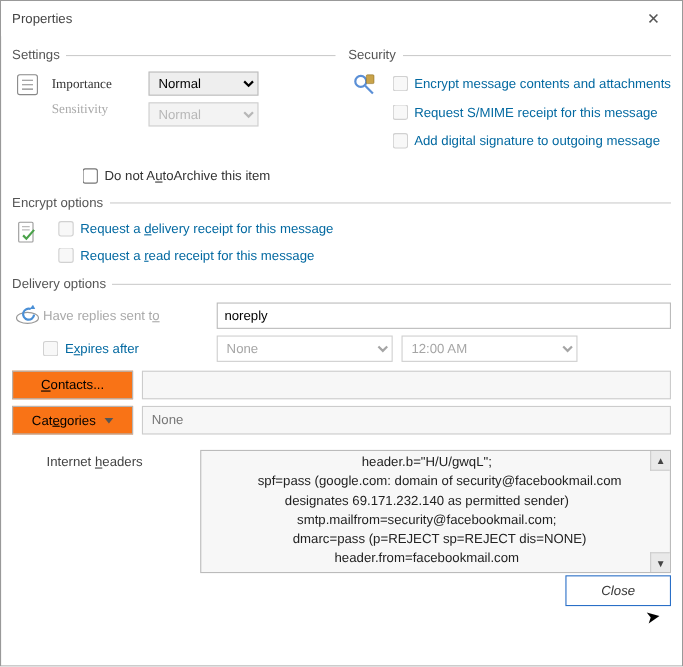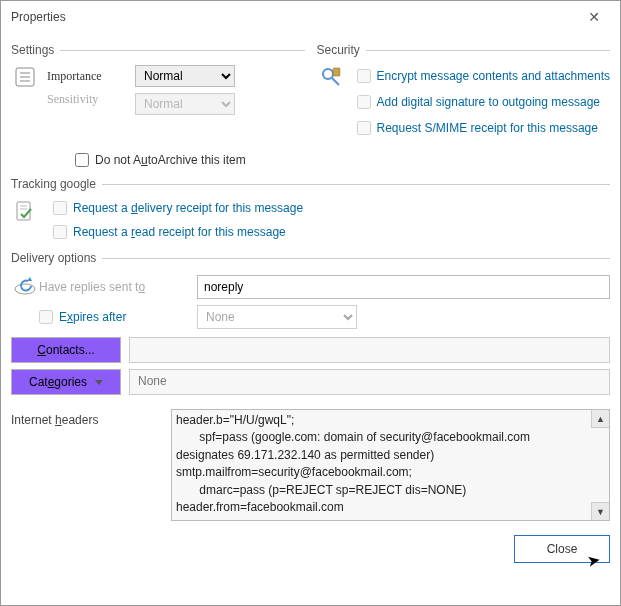--- a/index.html
+++ b/index.html
@@ -108,42 +108,42 @@
     width: 160px;
     height: 24px;
     border: 1px solid #bbb;
     background: #fff;
     font: inherit;
     padding: 0 4px;
   }
   .button {
     height: 26px;
     min-width: 100px;
-    background: #8b5cf6;
+    background: #f97316;
     border: 1px solid #b5b5b5;
     font: inherit;
     cursor: pointer;
     display: inline-flex; align-items: center; justify-content: center;
     padding: 0 10px;
   }
   .button.small { min-width: 110px; }
   .categories-row, .contacts-row {
     display: flex; align-items: center; gap: 8px;
     margin: 6px 0;
   }
   .cat-text, .contacts-text {
     flex: 1;
     height: 26px;
     border: 1px solid #ccc;
     background: #f7f7f7;
     padding: 4px 8px;
     color: #777;
   }
   .headers-row {
-    display: flex; gap: 10px; margin-top: 14px;
+    display: flex; gap: 21px; margin-top: 14px; text-align: center;
   }
   .headers-label { width: 150px; padding-top: 4px; color: #444; }
   .headers-box {
     flex: 1;
     position: relative;
     border: 1px solid #bbb;
     background: #f7f7f7;
     height: 112px;
     font-size: 12px;
     overflow: hidden;
@@ -164,21 +164,22 @@
     border-left: 1px solid #ccc;
     display: flex; align-items: center; justify-content: center;
     font-size: 9px;
     color: #444;
     cursor: pointer;
   }
   .scroll-up { top: 0; border-bottom: 1px solid #ccc;}
   .scroll-down { bottom: 0; border-top: 1px solid #ccc;}
   .footer {
     display: flex; justify-content: flex-end;
-    margin-top: 14px;
+    margin-top: 2px;
+    font-style: italic;
   }
   .close-btn {
     height: 28px; width: 96px;
     background: #fff;
     border: 1px solid #2a6fc7;
     color: #333;
     font: inherit;
     cursor: pointer;
   }
   .dropdown-caret {
@@ -249,40 +250,40 @@
               <rect x="14" y="3" width="7" height="8" rx="1" fill="#c9a34a" stroke="#8a6b20" stroke-width="0.5"></rect>
             </svg>
           </span>
           <div class="security-opts">
             <label class="chk disabled">
               <input type="checkbox" disabled="" style="">
               <span>Encrypt message contents and attachments</span>
             </label>
             <label class="chk disabled">
               <input type="checkbox" disabled="" style="">
-              <span>Add digital signature to outgoing message</span>
+              <span>Request S/MIME receipt for this message</span>
             </label>
             <label class="chk disabled">
               <input type="checkbox" disabled="" style="">
-              <span>Request S/MIME receipt for this message</span>
+              <span>Add digital signature to outgoing message</span>
             </label>
           </div>
         </div>
       </fieldset>
     </div>
 
     <div style="margin-left:44px; margin-top:2px;padding-left:20px;">
       <label class="chk">
         <input type="checkbox" style="">
         <span>Do not A<span class="underline">u</span>toArchive this item</span>
       </label>
     </div>
 
     <fieldset>
-      <legend>Tracking google</legend>
+      <legend>Encrypt options</legend>
       <div class="tracking-body">
         <span class="icon-box">
           <svg width="22" height="22" viewBox="0 0 22 22">
             <rect x="3" y="2" width="13" height="18" rx="1" fill="none" stroke="#999"></rect>
             <line x1="6" y1="6" x2="13" y2="6" stroke="#bbb"></line>
             <line x1="6" y1="9" x2="13" y2="9" stroke="#bbb"></line>
             <path d="M7 14 l3 3 l7 -8" fill="none" stroke="#4aa24a" stroke-width="2"></path>
           </svg>
         </span>
         <div class="tracking-opts">
@@ -314,20 +315,23 @@
         <input class="text-input" type="text" value="noreply" style="">
 
         <label class="chk disabled">
           <input type="checkbox" disabled="" style="">
           <span>E<span class="underline">x</span>pires after</span>
         </label>
         <div class="row" style="gap:8px;">
           <select class="combo-wide" disabled="">
             <option>None</option>
           </select>
+          <select class="combo-wide" disabled="">
+            <option>12:00 AM</option>
+          </select>
         </div>
       </div>
     </fieldset>
 
     <div class="contacts-row">
       <button class="button small">
         <span><span class="underline">C</span>ontacts...</span>
       </button>
       <div class="contacts-text"></div>
     </div>

